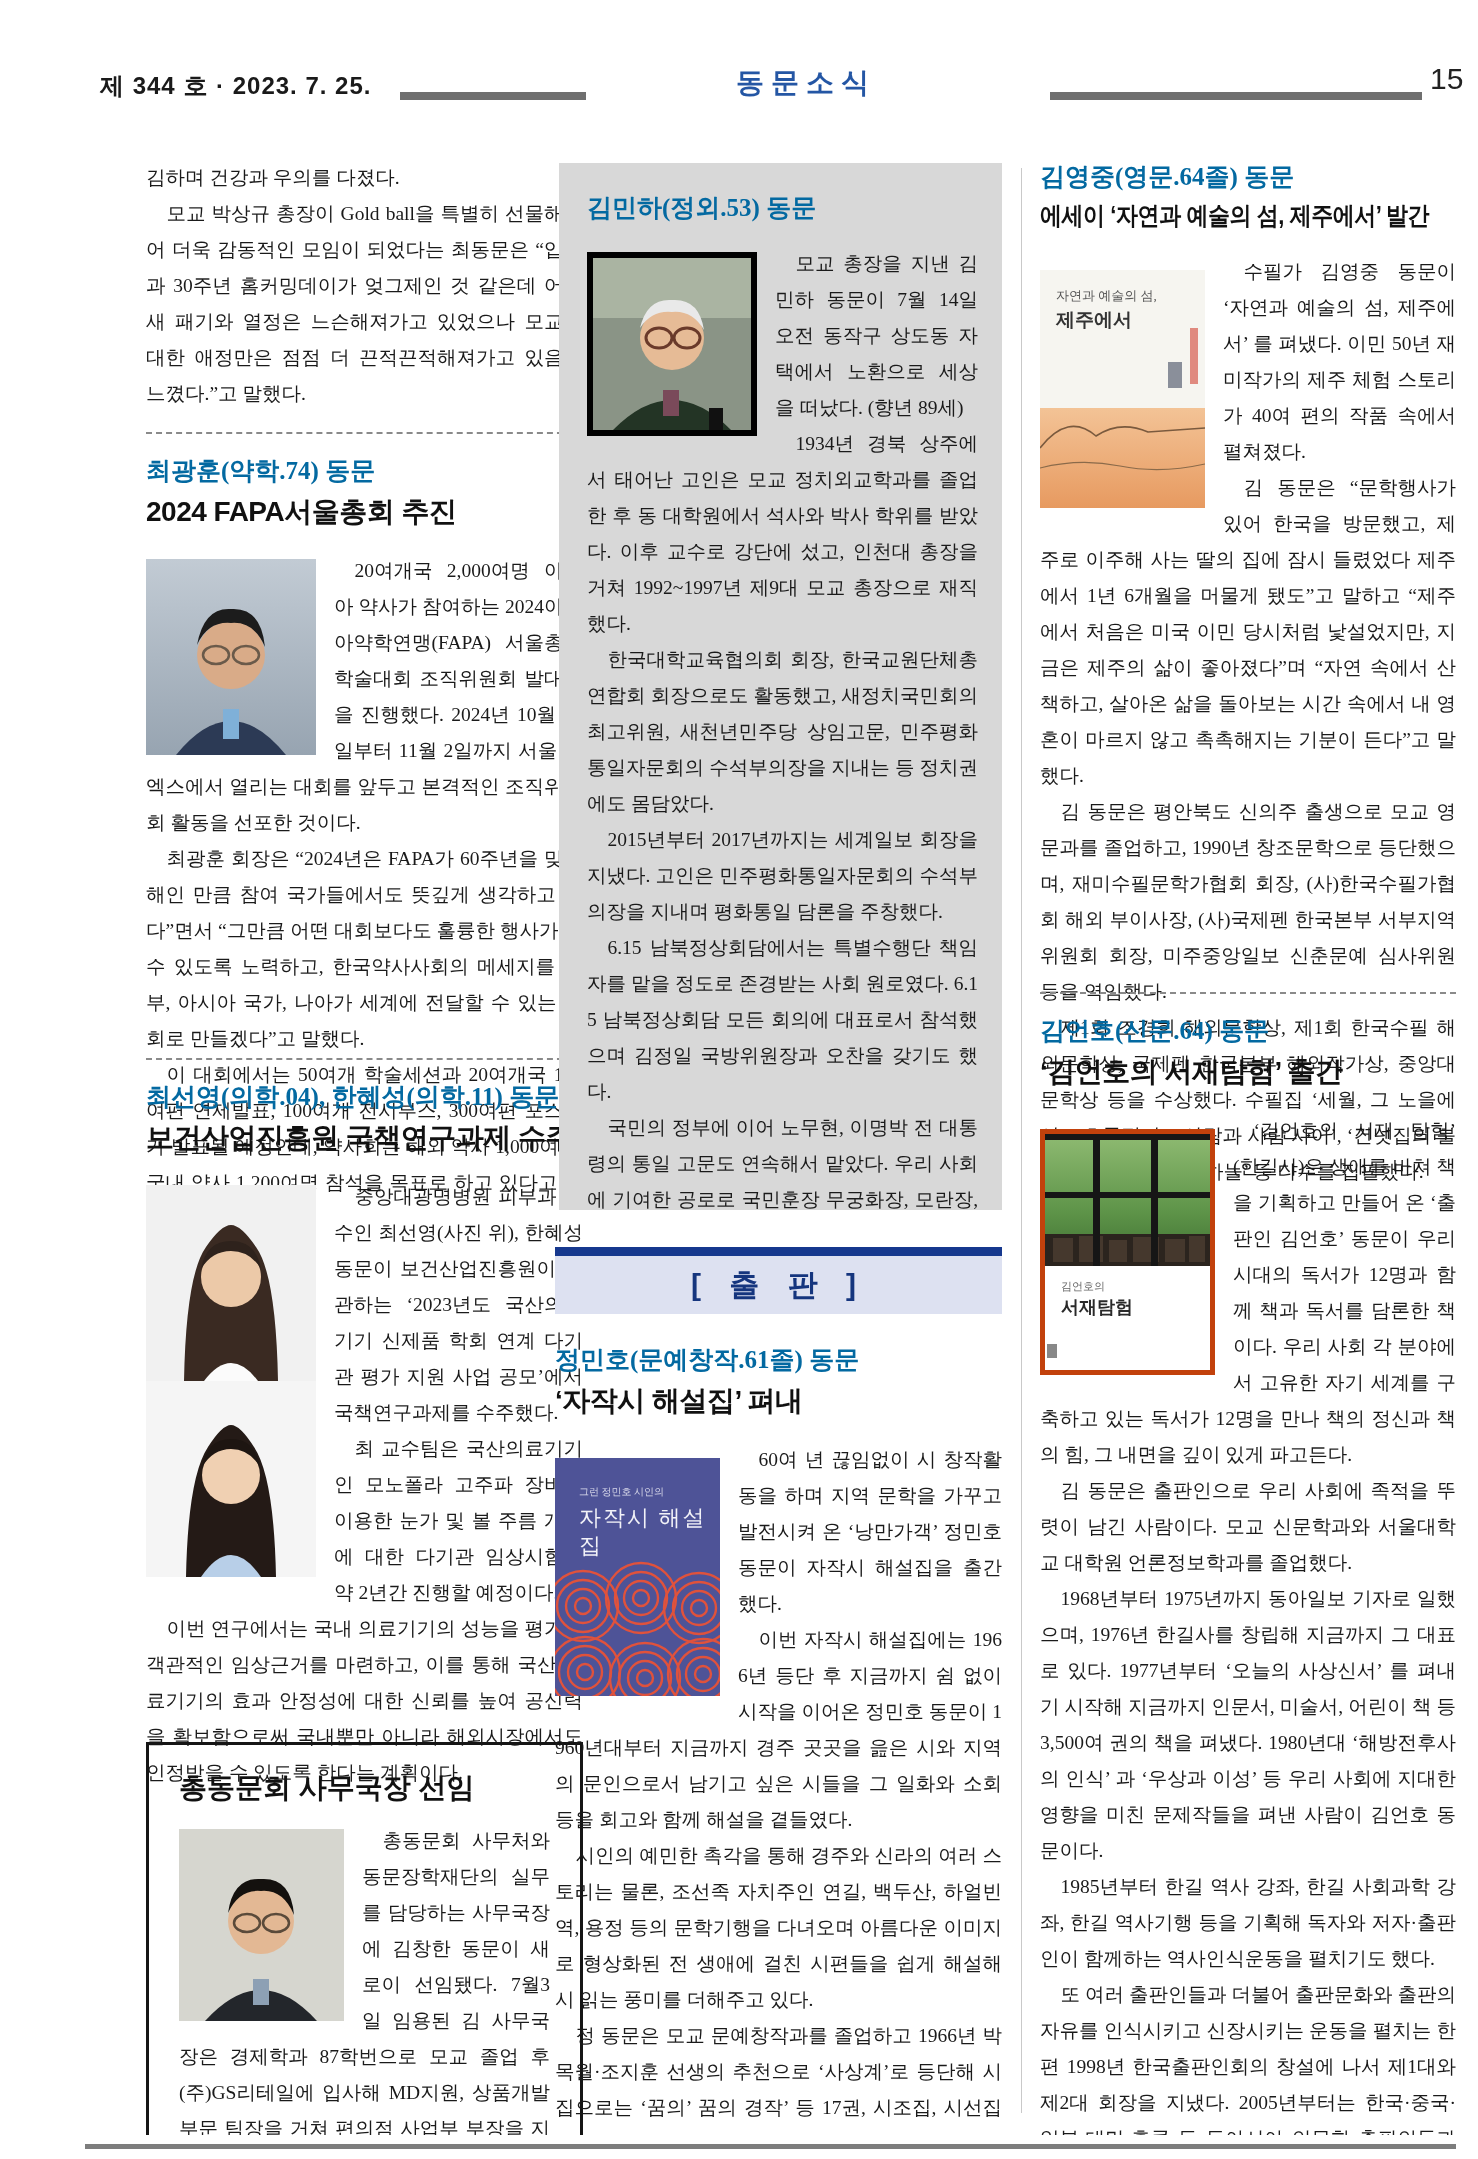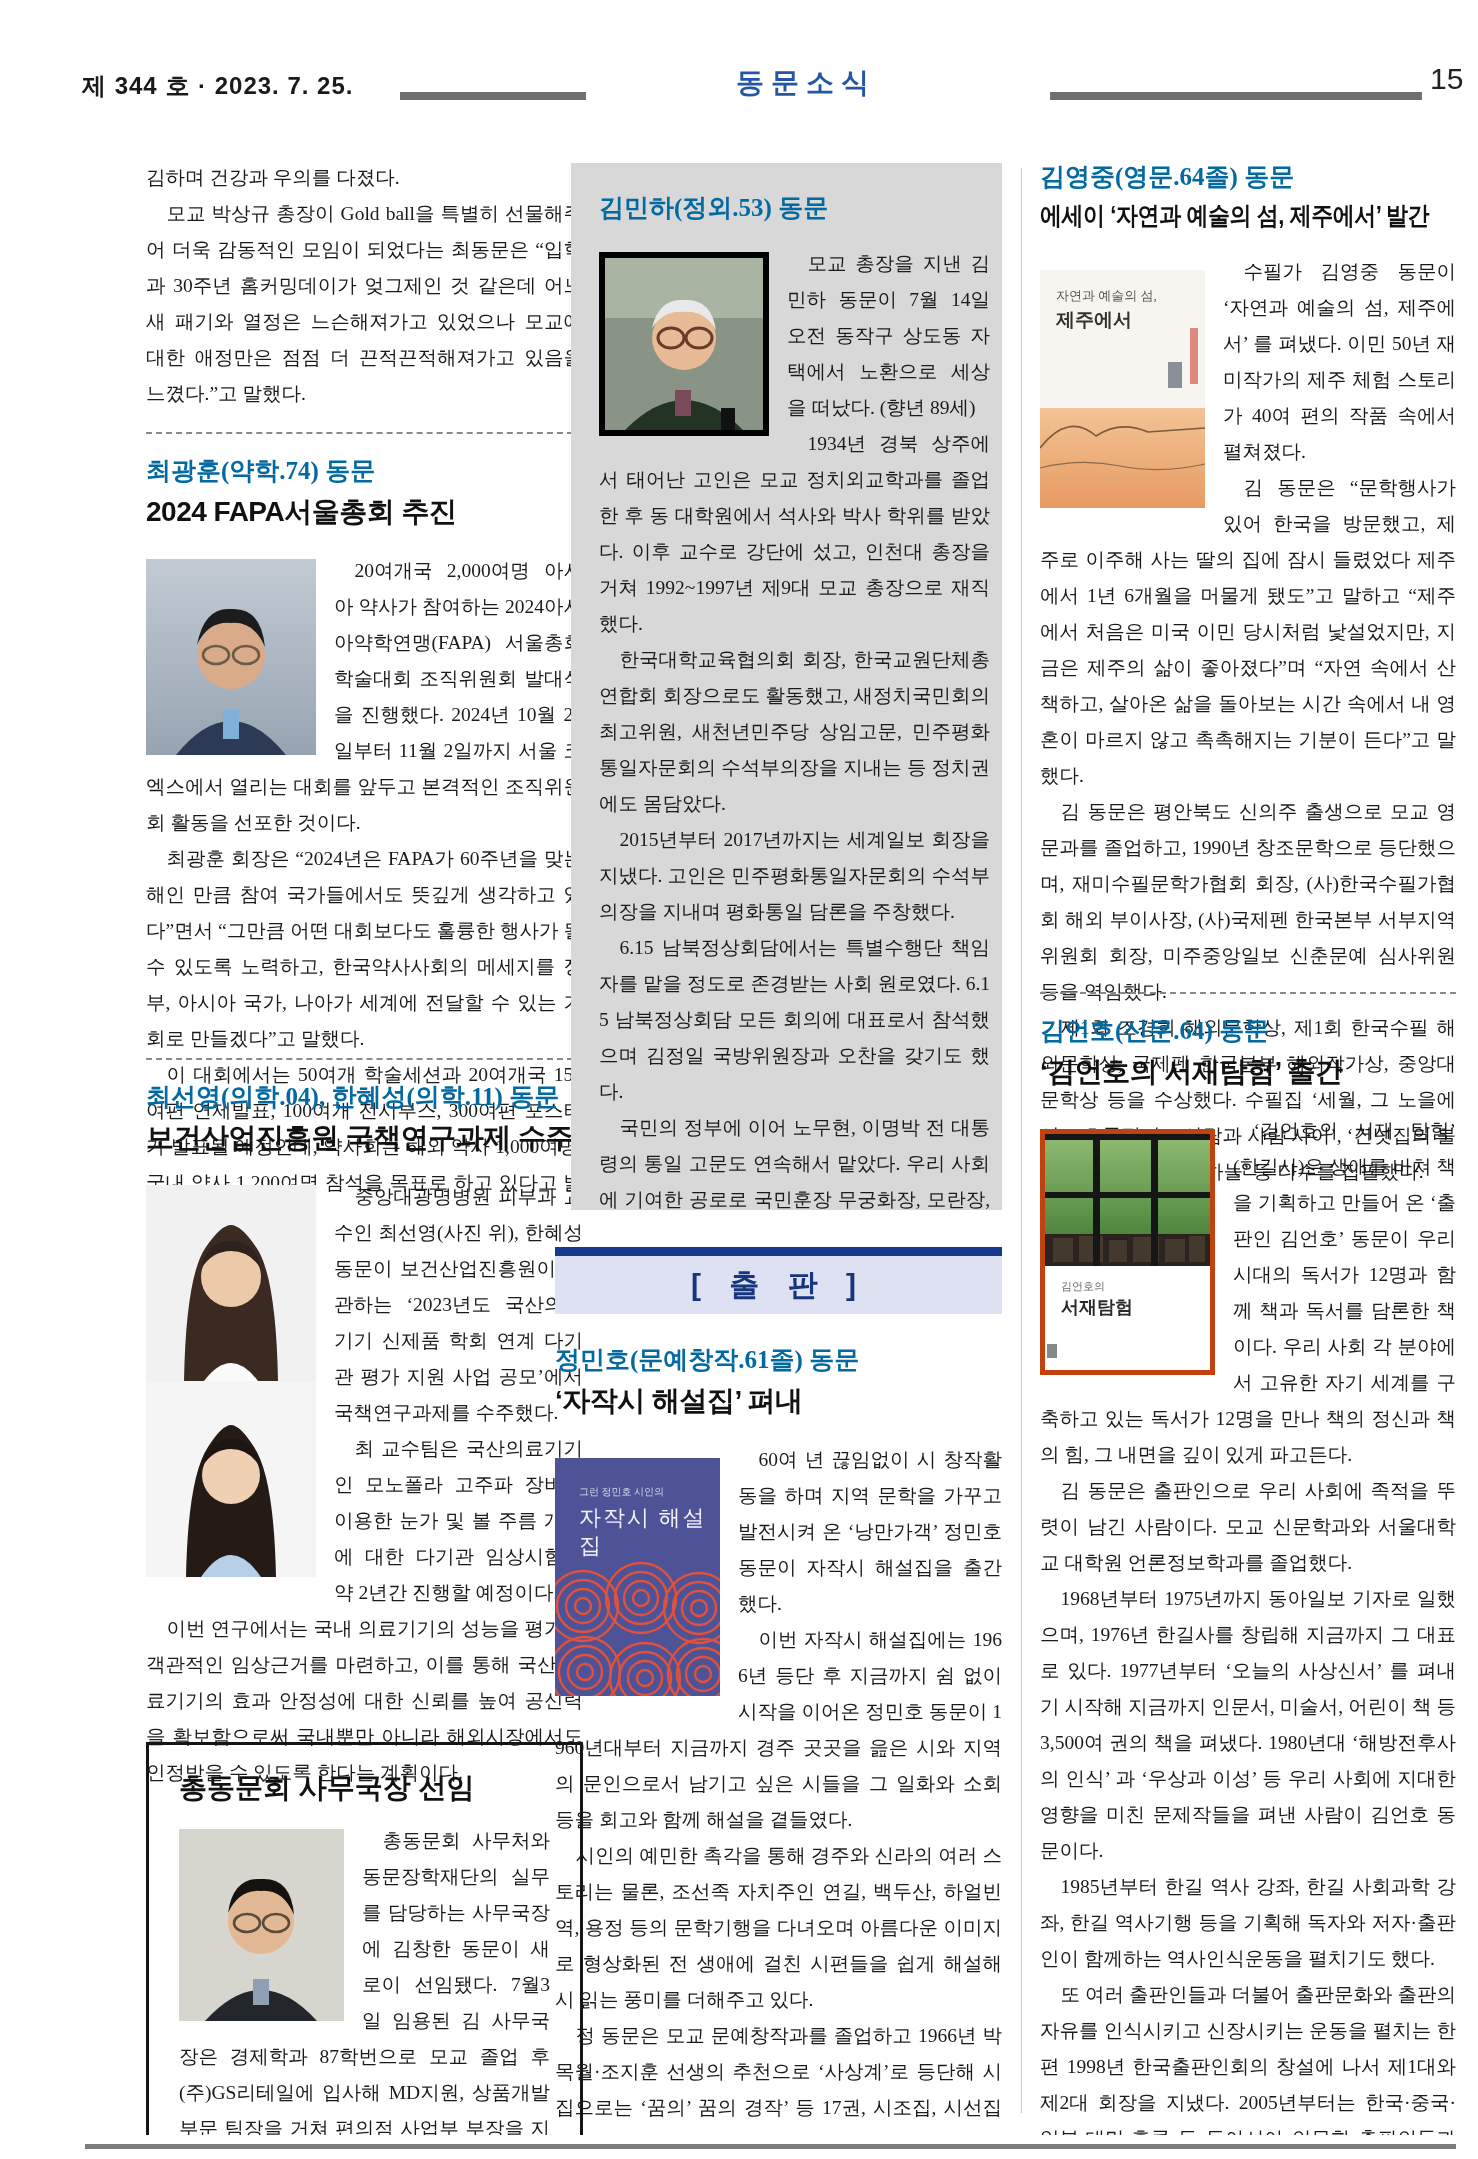--- a/index.html
+++ b/index.html
@@ -1,19 +1,19 @@
 <!DOCTYPE html>
 <html lang="ko"><head>
 <meta charset="utf-8">
 <style>
   html,body{margin:0;padding:0;background:#ffffff;}
   #page{position:relative;width:1478px;height:2159px;background:#fff;overflow:hidden;
         font-family:"Liberation Serif","DejaVu Serif",serif;color:#1a1a1a;}
   
-  .hdr-issue{position:absolute;left:82px;top:70px;font-size:24px;font-weight:bold;
+  .hdr-issue{position:absolute;left:100px;top:70px;font-size:24px;font-weight:bold;
              font-family:"Liberation Sans","DejaVu Sans",sans-serif;letter-spacing:1px;}
   .hdr-bar{position:absolute;top:92px;height:8px;background:#6f6f6f;}
   .hdr-bar.left{left:400px;width:186px;}
   .hdr-bar.right{left:1050px;width:372px;}
   .hdr-title{position:absolute;left:736px;top:64px;font-size:28px;font-weight:bold;
              color:#2456a4;letter-spacing:7px;font-family:"Liberation Sans",sans-serif;}
   .hdr-page{position:absolute;left:1430px;top:62px;font-size:30px;
             font-family:"Liberation Sans",sans-serif;color:#222;}
   
   .col{position:absolute;top:160px;overflow:hidden;}
@@ -32,21 +32,21 @@
   
   .photo{float:left;margin:6px 18px 4px 0;background:#ccc;line-height:0;}
   .photo svg{display:block;}
   .photo-stack{float:left;margin:6px 18px 4px 0;width:170px;}
   .photo-stack .photo{float:none;margin:0 0 24px 0;}
   .framed{border:6px solid #000;}
   .cover{float:left;margin:16px 18px 4px 0;position:relative;line-height:0;}
   .cover .ovl{position:absolute;line-height:1.25;
               font-family:"Liberation Serif","DejaVu Serif",serif;}
   
-  .graybox{position:absolute;left:16px;top:0;width:391px;height:987px;background:#d8d8d8;
+  .graybox{position:absolute;left:4px;top:0;width:391px;height:987px;background:#d8d8d8;
            padding:28px 28px 32px 28px;overflow:hidden;}
   .pub-banner{position:absolute;left:0;top:1084px;width:447px;}
   .pub-banner .topbar{height:9px;background:#16388e;}
   .pub-banner .band{height:58px;background:#dde1f1;display:flex;align-items:center;
                     justify-content:center;}
   .pub-banner .band span{color:#15357e;font-size:30px;font-weight:800;letter-spacing:10px;
                     font-family:"Liberation Sans",sans-serif;}
   .mid-article{position:absolute;left:0;top:1180px;width:447px;}
   
   .abs-article2{position:absolute;left:0;top:898px;width:437px;}

